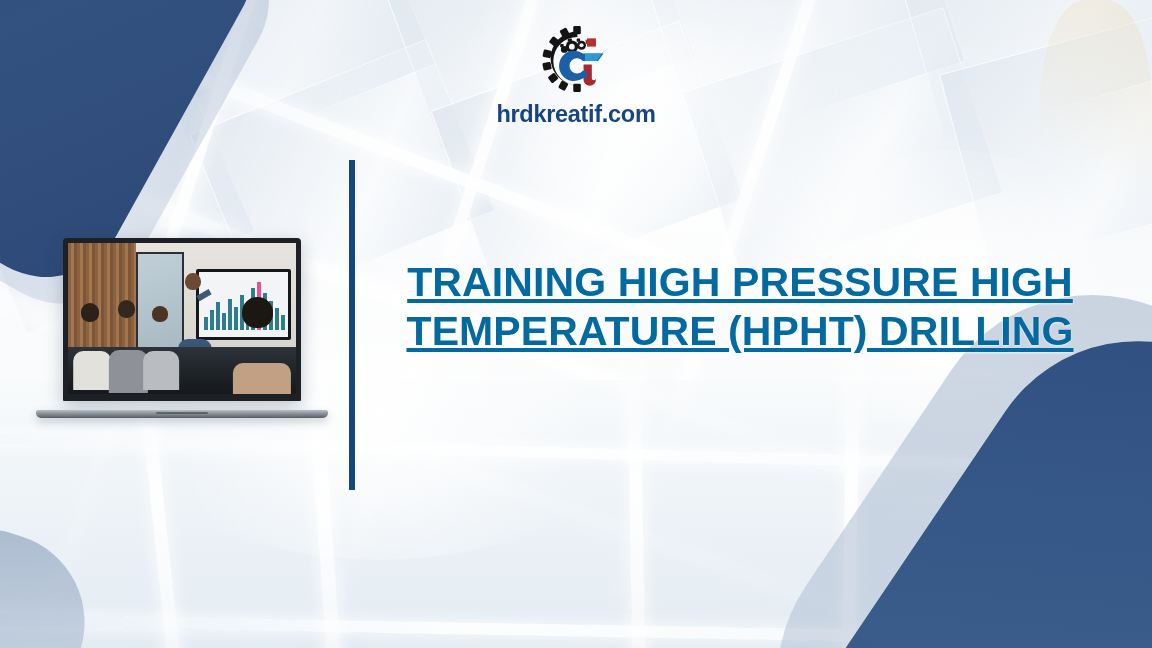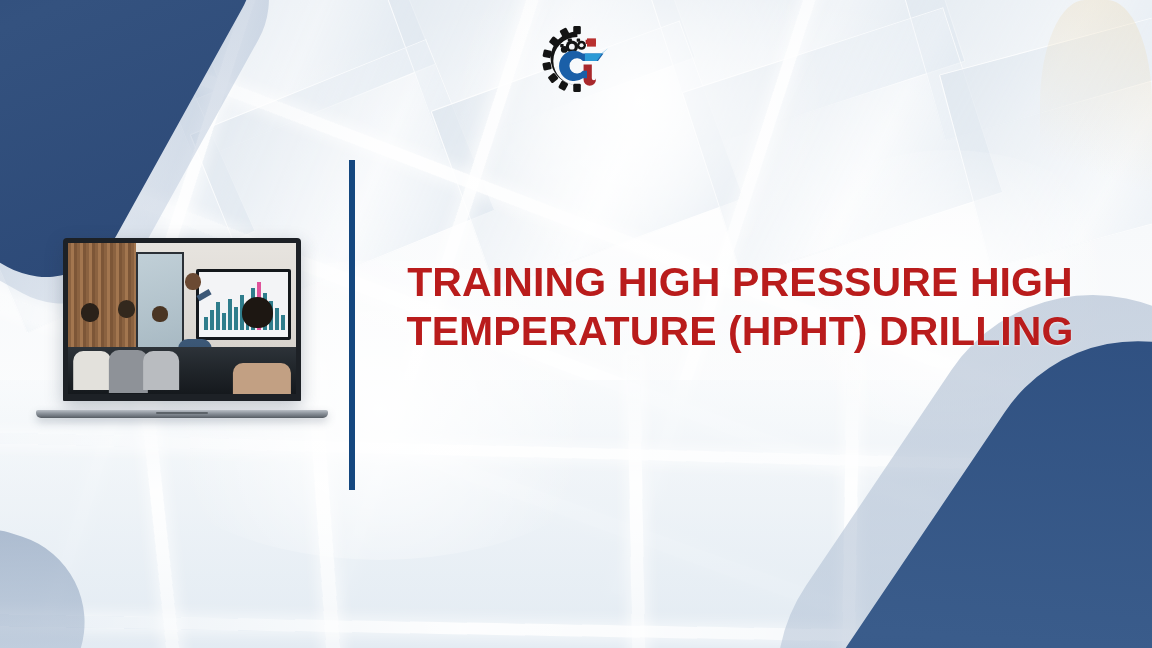--- a/index.html
+++ b/index.html
@@ -85,22 +85,23 @@
   }
 
   
   #title-block{
     position:absolute; left:390px; top:258px; width:700px;
     text-align:center;
   }
   #title-text{
     font-size:41px; line-height:1.19; font-weight:bold;
     letter-spacing:.1px;
-    color:#b91c1c;
+    color:#0369a1;
     text-shadow:0 1px 2px rgba(255,255,255,.65);
+    text-decoration:underline;
   }
 
   
   #laptop{ position:absolute; left:36px; top:238px; width:292px; height:180px; }
   #laptop-screen-frame{
     position:absolute; left:27px; top:0; width:238px; height:163px;
     background:#1d2126; border-radius:4px 4px 1px 1px;
     padding:5px 5px 7px 5px;
     box-shadow:0 6px 18px rgba(40,55,75,.28);
   }
@@ -213,20 +214,21 @@
     </g>
     <circle cx="44" cy="30" r="4.2" fill="#f3f4f6"></circle>
     <circle cx="58" cy="28" r="3" fill="#f3f4f6"></circle>
 
     <path d="M64 20 h15 v58 a9 9 0 0 1 -18 0 v-22 h12 v20 a3 3 0 0 0 6 0 V26 h-15 z" fill="#a8282c"></path>
     <path d="M66 18 h13 v12 h-13 z" fill="#b8302f"></path>
 
     <path d="M60 40 a22 22 0 1 0 0 36 h6 v-11 h-6 a11 11 0 1 1 0 -14 h22 l8 -11 z" fill="#1a5fa8"></path>
     <path d="M63 40 h24 l10 -8 -9 8 -8 11 h-17 z" fill="#2b9ad6"></path>
   </svg>
+  <div id="logo-wordmark">hrdkreatif.com</div>
 </div>
 
 <div id="divider"></div>
 
 <div id="title-block">
   <h1 id="title-text">TRAINING HIGH PRESSURE HIGH TEMPERATURE (HPHT) DRILLING</h1>
 </div>
 
 <div id="laptop">
   <div id="laptop-screen-frame">

